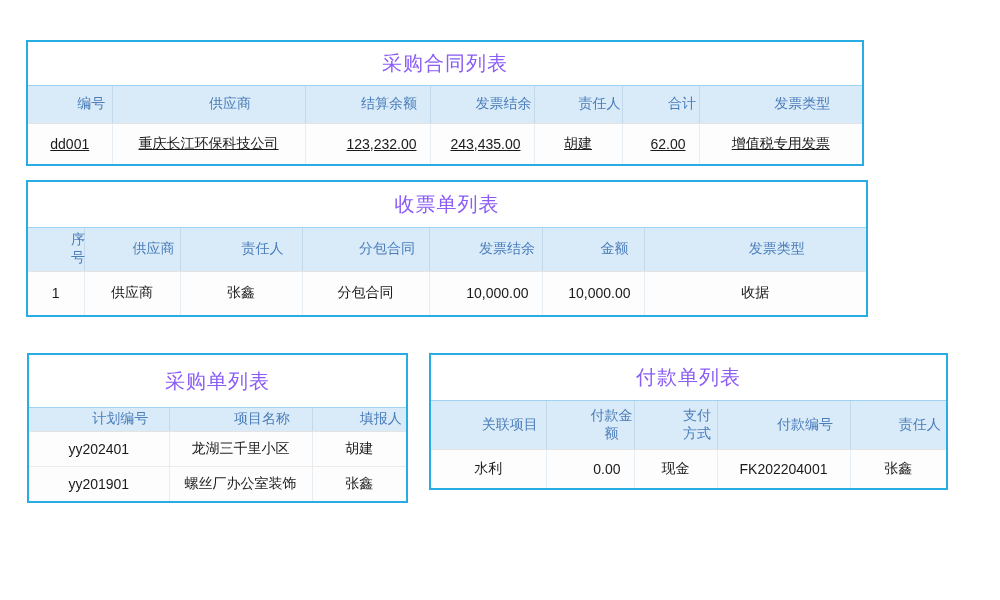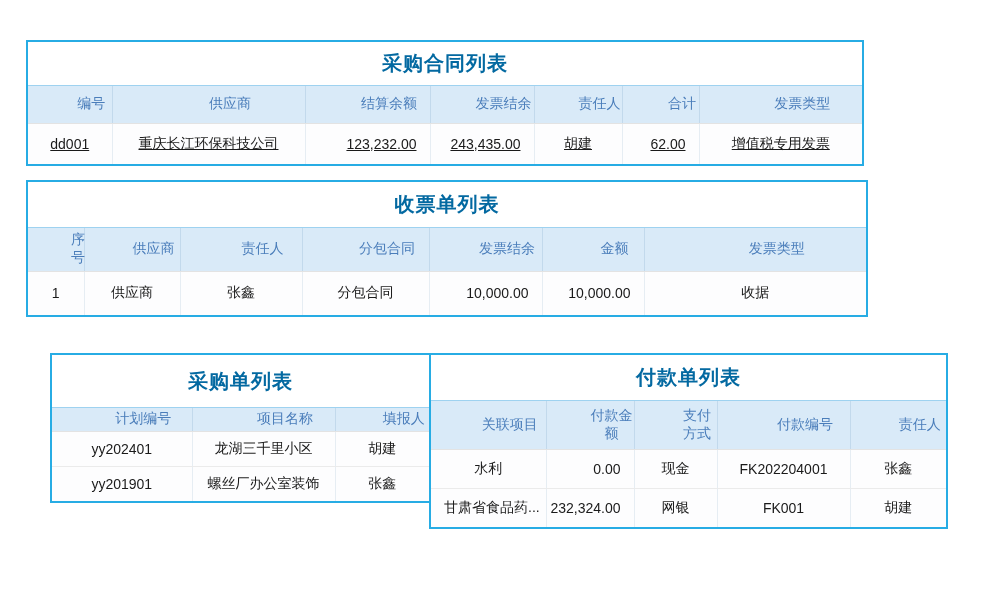--- a/index.html
+++ b/index.html
@@ -2,21 +2,21 @@
 <html><head>
 <meta charset="utf-8">
 <style>
   * { margin:0; padding:0; box-sizing:border-box; }
   html,body { width:1000px; height:600px; background:#ffffff;
     font-family:"Liberation Sans", sans-serif; }
   .stage { position:relative; width:1000px; height:600px; background:#fff; overflow:hidden; }
 
   .panel { position:absolute; background:#fff; border:2px solid #27ace4; }
   .panel-title { display:flex; align-items:center; justify-content:center;
-    font-size:20px; font-weight:bold; color:#0369a1;
+    font-size:20px; font-weight:normal; color:#8b5cf6;
     border-bottom:1px solid #9ed2f0; letter-spacing:1px; }
 
   table { border-collapse:collapse; table-layout:fixed; width:100%; }
   th { background:#d9eaf8; color:#4a7dba; font-weight:normal; font-size:14px;
     text-align:center; border-right:1px solid #c2d9ec; border-bottom:1px solid #e3e3e3;padding-left:43px; }
   th:last-child { border-right:none; }
   td { background:#fdfdfe; color:#1a1a1a; font-size:14px; text-align:center;
     border-right:1px solid #e6edf3; border-bottom:1px solid #ebebeb; }
   td:last-child { border-right:none; }
   tr:last-child td { border-bottom:none; }
@@ -29,21 +29,21 @@
   .t1 th { height:37px; }
   .t1 td { height:41px;text-decoration:underline; }
 
   
   .t2 { left:26px; top:180px; width:842px; }
   .t2 .panel-title { height:46px; }
   .t2 th { height:43px;font-family:Liberation Serif, serif; }
   .t2 td { height:44px; }
 
   
-  .t3 { left:27px; top:353px; width:381px;margin-left:23px; }
+  .t3 { left:27px; top:353px; width:381px; }
   .t3 .panel-title { height:53px; }
   .t3 th { height:23px; }
   .t3 td { height:35px; }
 
   
   .t4 { left:429px; top:353px; width:519px; }
   .t4 .panel-title { height:46px; }
   .t4 th { height:48px; }
   .t4 td { height:39px; }
 </style>
@@ -176,24 +176,17 @@
         </tr>
       </thead>
       <tbody>
         <tr>
           <td>水利</td>
           <td class="num">0.00</td>
           <td>现金</td>
           <td>FK202204001</td>
           <td>张鑫</td>
         </tr>
-        <tr>
-          <td class="left">甘肃省食品药...</td>
-          <td class="num">232,324.00</td>
-          <td>网银</td>
-          <td>FK001</td>
-          <td>胡建</td>
-        </tr>
       </tbody>
     </table>
   </div>
 
 </div>
 
 </body></html>

